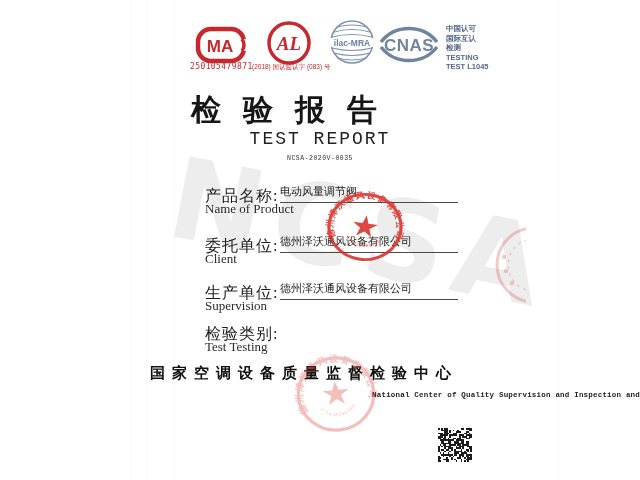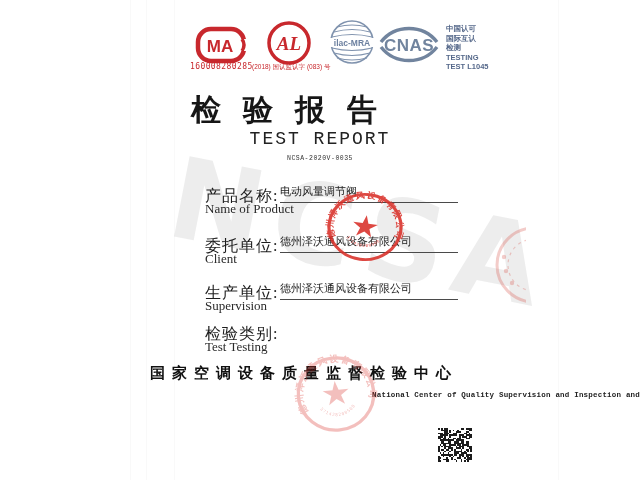--- a/index.html
+++ b/index.html
@@ -69,21 +69,21 @@
   <div class="scanline" style="left:558px"></div>
 
   <div id="watermark">NCSA</div>
 
   <svg class="logo" style="left:195px;top:26px" width="54" height="38" viewBox="0 0 54 38">
     <rect x="3" y="3" width="46" height="32" rx="13" ry="13" fill="none" stroke="#c8282d" stroke-width="4.5"></rect>
     <rect x="44" y="13" width="10" height="12" fill="#ffffff"></rect>
     <path d="M 47,13 q 4,6 0,12" fill="none" stroke="#c8282d" stroke-width="3.5"></path>
     <text x="25" y="25.5" text-anchor="middle" font-size="17" font-weight="bold" fill="#c8282d" font-family="Liberation Sans, sans-serif">MA</text>
   </svg>
-  <div id="cma-num">160008280285</div>
+  <div id="cma-num">250105479871</div>
 
   <svg class="logo" style="left:266px;top:20px" width="46" height="46" viewBox="0 0 46 46">
     <circle cx="23" cy="23" r="20" fill="none" stroke="#c8282d" stroke-width="3.5"></circle>
     <text x="23" y="30" text-anchor="middle" font-size="19" font-weight="bold" font-style="italic" fill="#c8282d" font-family="Liberation Serif, serif">AL</text>
   </svg>
   <div id="cal-caption">(2018) 国认监认字 (083) 号</div>
 
   <svg class="logo" style="left:329px;top:19px" width="46" height="46" viewBox="0 0 46 46">
     <circle cx="23" cy="23" r="21" fill="none" stroke="#8093ae" stroke-width="1.6"></circle>
     <path d="M 5,13 Q 23,8 41,13" fill="none" stroke="#8093ae" stroke-width="1.1"></path>

